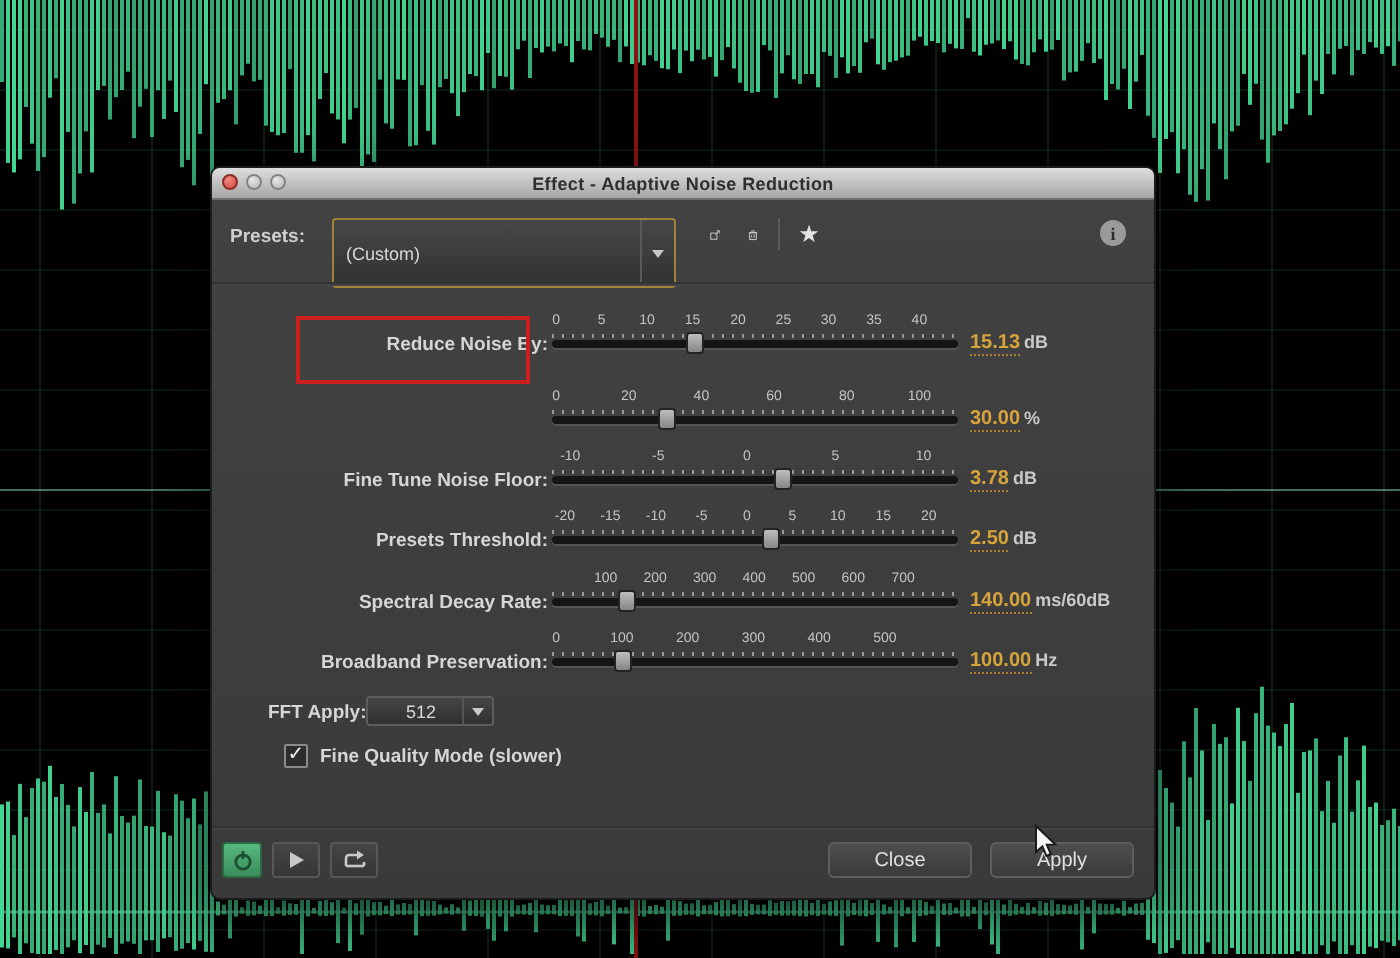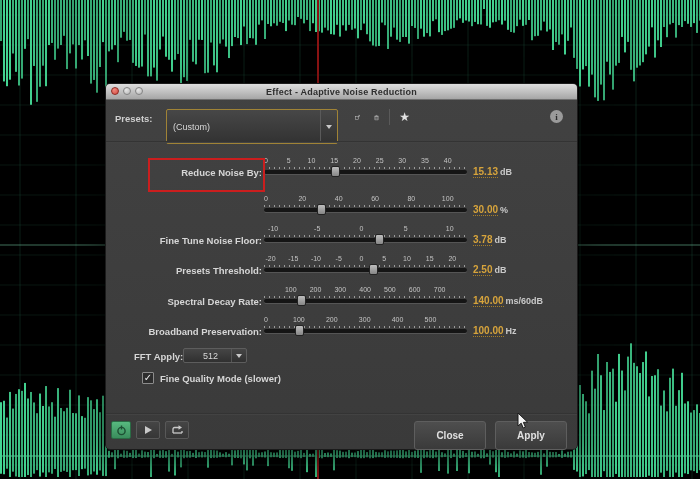--- a/index.html
+++ b/index.html
@@ -32,21 +32,21 @@
   .toolbar-divider{position:absolute;top:10px;width:1px;height:16px;background:#5a5a5a;}
   .star{font-size:12px;color:#e2e2e2;line-height:1;}
   .info-btn{position:absolute;right:14px;top:11px;width:13px;height:13px;border-radius:50%;
             background:#9a9a9a;color:#2c2c2c;font-size:9px;font-weight:bold;font-family:"Liberation Serif",serif;
             display:flex;align-items:center;justify-content:center;}
   .row-divider{position:absolute;left:0;top:57px;width:100%;height:2px;
                background:linear-gradient(#2c2c2c,#4a4a4a);}
   .footer-divider{position:absolute;left:0;top:329px;width:100%;height:2px;
                background:linear-gradient(#2c2c2c,#4a4a4a);}
   
-  .srow{position:absolute;left:4px;width:100%;height:30px;}
+  .srow{position:absolute;left:16px;width:100%;height:30px;}
   .srow .lab{position:absolute;left:0;top:11px;width:152px;text-align:right;font-size:9.5px;font-weight:600;color:#d6d6d6;}
   .scale{position:absolute;left:154px;top:0;width:203px;height:10px;}
   .scale span{position:absolute;transform:translateX(-50%);font-size:7px;color:#c4c4c4;top:1px;}
   .tickline{position:absolute;left:154px;top:10px;width:203px;height:3px;
             background-image:repeating-linear-gradient(to right,#9a9a9a 0 1px,transparent 1px 5px);
             background-size:100% 2px;background-position:0 1px;background-repeat:no-repeat;}
   .track{position:absolute;left:154px;top:14px;width:203px;height:4px;background:#151515;
          border-radius:2px;box-shadow:0 1px 0 #555;}
   .thumb{position:absolute;top:-4px;width:9px;height:11px;margin-left:-4px;border-radius:2px;
          background:linear-gradient(#bdbdbd,#868686);border:1px solid #232323;box-sizing:border-box;}
@@ -63,23 +63,23 @@
   .fft-select .arrowbox{width:14px;height:100%;border-left:1px solid #555;display:flex;align-items:center;justify-content:center;}
   .chk-row{position:absolute;left:36px;top:288px;display:flex;align-items:center;gap:6px;}
   .chk-box{width:10px;height:10px;background:#2d2d2d;border:1px solid #8c8c8c;border-radius:1px;
            display:flex;align-items:center;justify-content:center;color:#eee;font-size:10px;line-height:1;}
   .chk-label{font-size:9.5px;font-weight:600;color:#d6d6d6;}
   
   .transport{position:absolute;left:5px;top:337px;display:flex;gap:5px;}
   .tbtn{width:24px;height:18px;border-radius:2px;box-sizing:border-box;border:1px solid #585858;
         background:linear-gradient(#454545,#363636);display:flex;align-items:center;justify-content:center;padding:0;}
   .tbtn.power{background:linear-gradient(#57b97f,#3a8d5c);border-color:#2a6b44;width:20px;}
-  .btn{position:absolute;top:337px;width:72px;height:29px;border-radius:3px;box-sizing:border-box;
+  .btn{position:absolute;top:337px;width:72px;height:18px;border-radius:3px;box-sizing:border-box;
        border:1px solid #5e5e5e;background:linear-gradient(#4e4e4e,#3a3a3a);
-       color:#e0e0e0;font-size:10px;font-weight:700;font-family:inherit;
+       color:#e0e0e0;font-size:10px;font-weight:400;font-family:inherit;
        display:flex;align-items:center;justify-content:center;}
   .btn.close{left:308px;}
   .btn.apply{left:389px;}
   #cursor{position:absolute;left:515px;top:412px;z-index:9;}
 </style>
 </head>
 <body>
 
 <svg id="wave" width="700" height="479">
     <line x1="20" y1="0" x2="20" y2="479" stroke="#2f8a62" stroke-opacity="0.22" stroke-width="1"></line>

